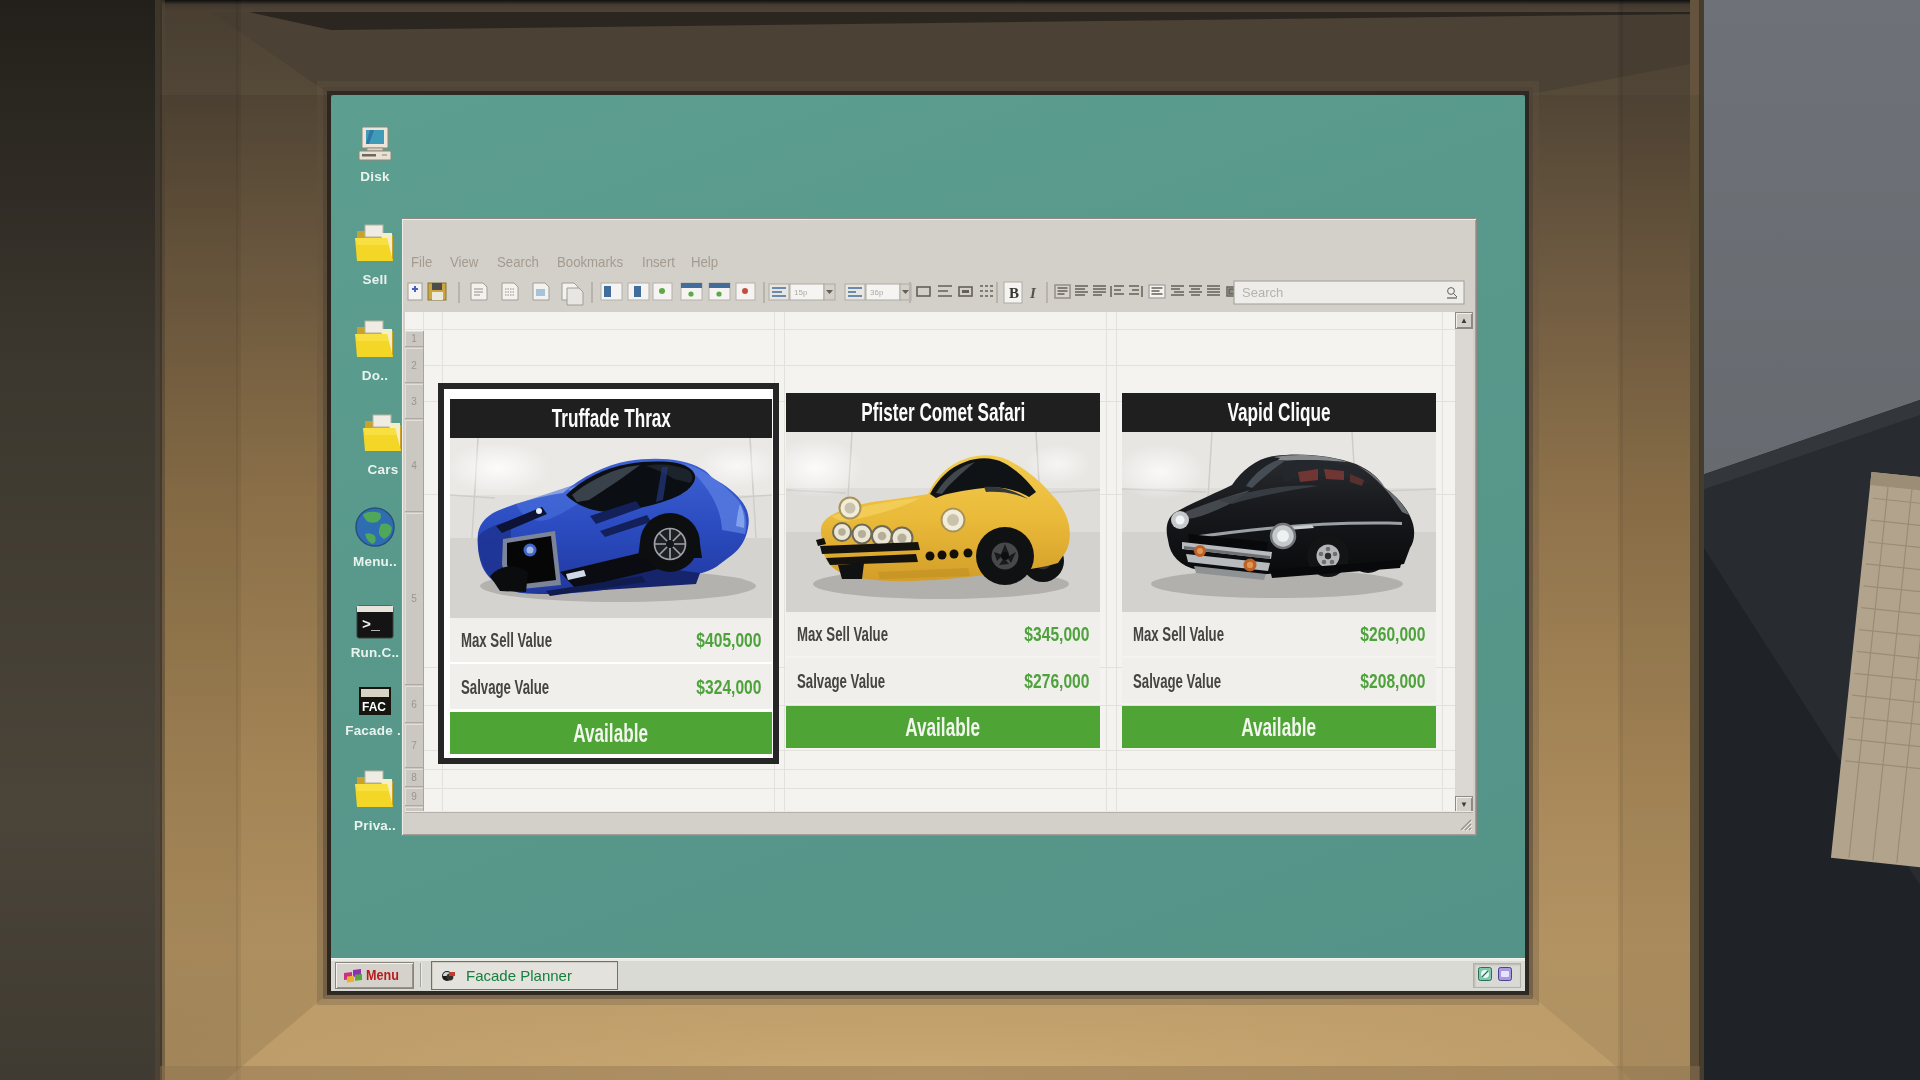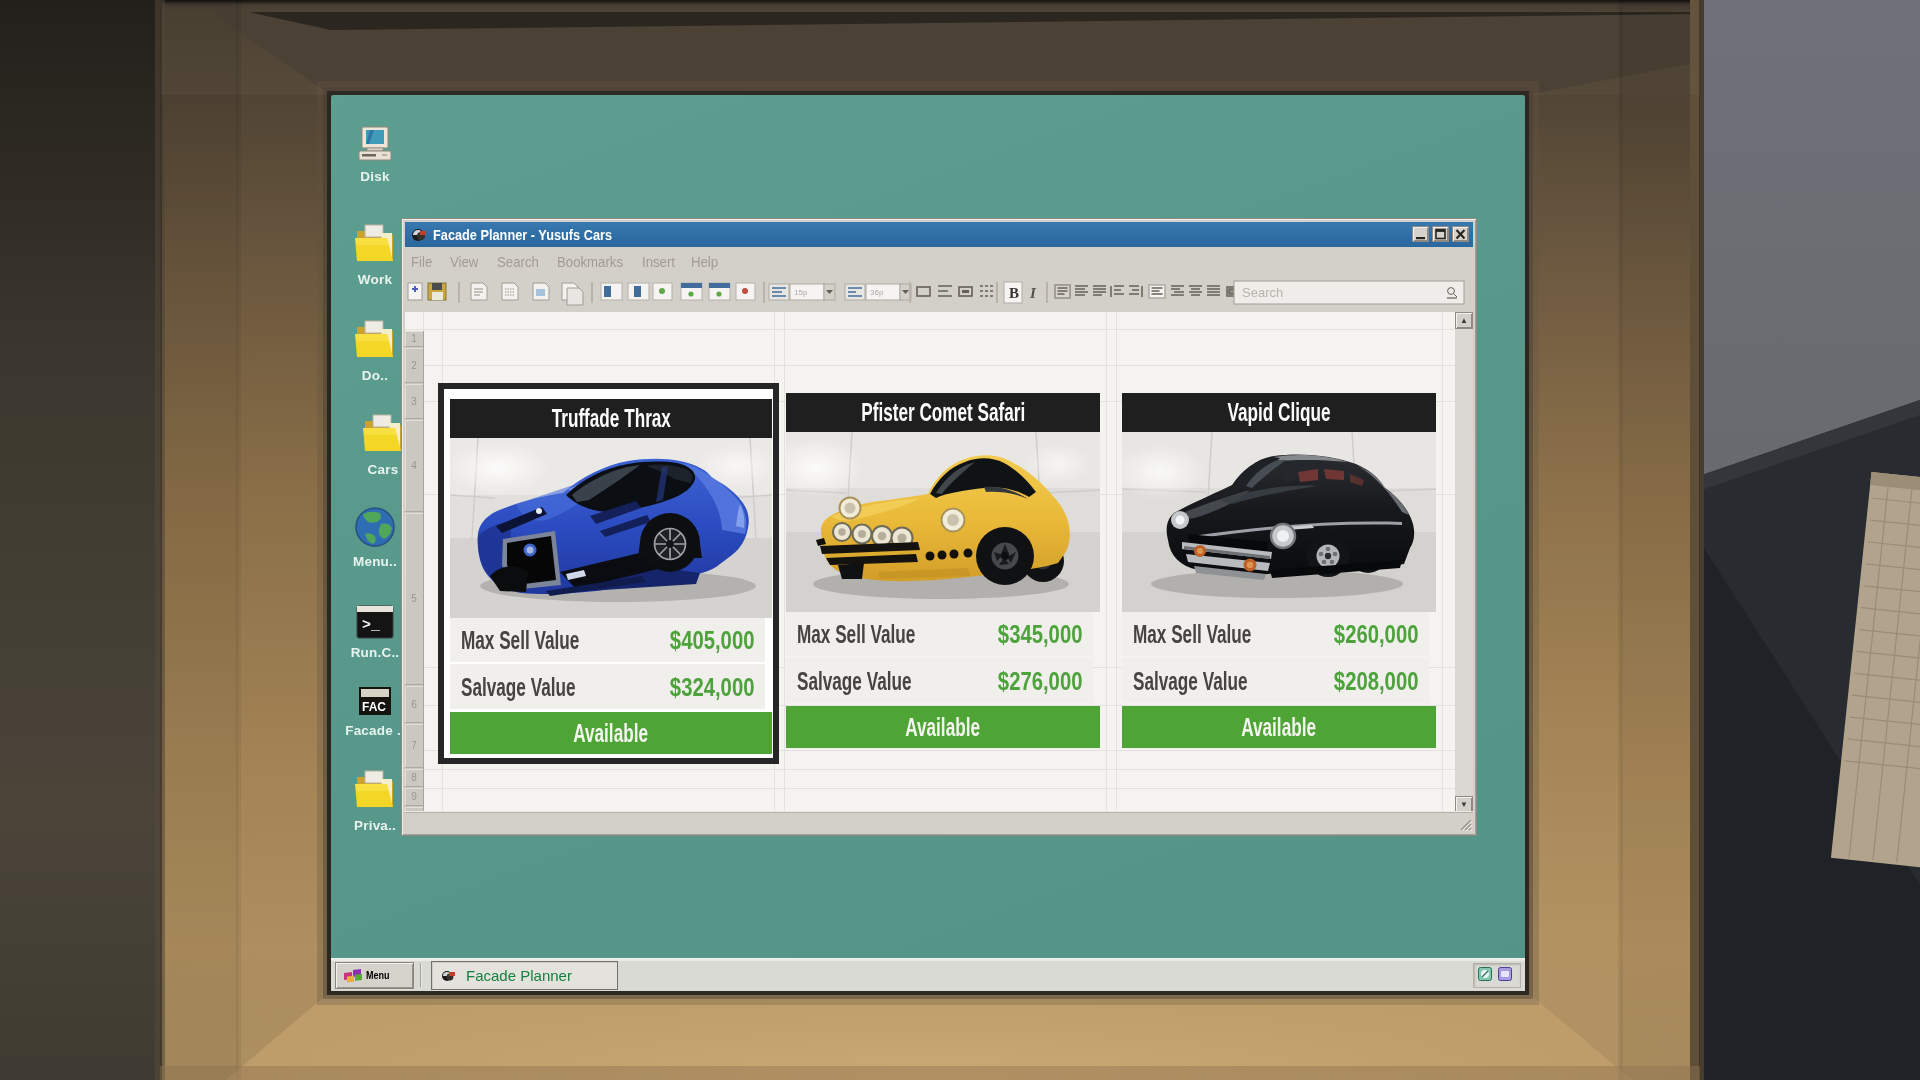--- a/index.html
+++ b/index.html
@@ -49,34 +49,34 @@
   .sbtn { position:absolute; left:0; width:18px; height:17px; background:#d3d0ca;
     border:1px solid #8f8b84; box-shadow: inset 1px 1px 0 #f2f0ed, inset -1px -1px 0 #8d8982;
     text-align:center; font-size:8px; color:#3a3a3a; line-height:16px;}
   #statusbar { position:absolute; left:3px; bottom:3px; right:3px; height:21px;
     background:#d3d0ca; border-top:1px solid #eceae6; box-shadow:inset 0 1px 0 #b4b0a9; }
   
   .card { position:absolute; width:314px; }
   .chead { position:absolute; left:0; right:0; top:0; height:54px; background:#1f1f1f;
     color:#fcfcfc; text-align:center; font-size:26px; font-weight:bold; line-height:39px; }
   .cimg  { position:absolute; left:0; right:0; top:39px; height:180px; overflow:hidden; }
-  .crow  { position:absolute; left:0; right:7px; background:#f0efec; color:#474340;
-    font-size:26px; font-weight:bold; }
+  .crow  { position:absolute; left:0; right:0; background:#f0efec; color:#474340;
+    font-size:20px; font-weight:bold; }
   .crow .k { position:absolute; left:11px; top:50%; transform:translateY(-50%) scaleX(0.66); transform-origin:left center; }
   .crow .v { position:absolute; right:11px; top:50%; color:#4ea23c;
     transform:translateY(-50%) scaleX(0.78); transform-origin:right center; }
   .cavail { position:absolute; left:0; right:0; background:#4ea434; color:#f2f6ef;
     text-align:center; font-size:26px; font-weight:bold; }
   #selbox { position:absolute; border:6px solid #262626; background:#fff; }
   
   #taskbar { position:absolute; left:0; right:0; bottom:0; height:33px;
     background:#d8dad3; border-top:1px solid #f2f3ef; box-shadow: inset 0 2px 0 #e9ebe5; }
   #menubtn { position:absolute; left:4px; top:3px; width:79px; height:27px;
     background:#d5d2cc; border:1px solid #89857e; box-shadow: inset 1px 1px 0 #f4f2ef, inset -1px -1px 0 #97938c;
-    font-size:10px; font-weight:bold; color:#000000; line-height:25px; }
+    font-size:14px; font-weight:bold; color:#b91c1c; line-height:25px; }
   #taskbtn { position:absolute; left:100px; top:2px; width:187px; height:29px;
     background:#e4e2dd; border:1px solid #73706a; box-shadow: inset 1px 1px 0 #cfccc6;
     font-size:15px; color:#15803d; line-height:27px; }
   #tray { position:absolute; right:4px; top:4px; width:48px; height:25px;
     border:1px solid #b5b1aa; box-shadow: inset 1px 1px 2px #b9b5ae; }
   
   #hud { position:absolute; left:1447px; top:1027px; width:456px; height:35px;
     background:rgba(10,9,8,0.87); color:#f5f5f5; font-size:21px; }
   .key { position:absolute; top:3.5px; height:28px; min-width:28px; background:#f7f7f7;
     border-radius:5px; color:#111; text-align:center; line-height:28px; font-size:19px; }
@@ -191,21 +191,21 @@
       <div class="lbl">Disk</div>
     </div>
     <div class="dicon" style="left:-4px; top:126px;">
       <svg width="48" height="45" viewBox="0 0 48 45">
         <path d="M6 10 L18 10 L21 14 L42 14 L42 40 L6 40 Z" fill="#caa22a"></path>
         <rect x="14" y="4" width="18" height="12" fill="#efece4" stroke="#b9b1a0" stroke-width="1"></rect>
         <path d="M30 12 L41 12 L41 40 L34 40 Z" fill="#f5efc9"></path>
         <path d="M4 17 L36 17 L42 40 L6 40 Z" fill="#f3d626"></path>
         <path d="M4 17 L36 17 L38 24 L6 24 Z" fill="#f8e34a" opacity="0.75"></path>
       </svg>
-      <div class="lbl">Work</div>
+      <div class="lbl">Sell</div>
     </div>
     <div class="dicon" style="left:-4px; top:222px;">
       <svg width="48" height="45" viewBox="0 0 48 45">
         <path d="M6 10 L18 10 L21 14 L42 14 L42 40 L6 40 Z" fill="#caa22a"></path>
         <rect x="14" y="4" width="18" height="12" fill="#efece4" stroke="#b9b1a0" stroke-width="1"></rect>
         <path d="M30 12 L41 12 L41 40 L34 40 Z" fill="#f5efc9"></path>
         <path d="M4 17 L36 17 L42 40 L6 40 Z" fill="#f3d626"></path>
         <path d="M4 17 L36 17 L38 24 L6 24 Z" fill="#f8e34a" opacity="0.75"></path>
       </svg>
       <div class="lbl">Do..</div>
@@ -251,39 +251,20 @@
         <path d="M6 10 L18 10 L21 14 L42 14 L42 40 L6 40 Z" fill="#caa22a"></path>
         <rect x="14" y="4" width="18" height="12" fill="#efece4" stroke="#b9b1a0" stroke-width="1"></rect>
         <path d="M30 12 L41 12 L41 40 L34 40 Z" fill="#f5efc9"></path>
         <path d="M4 17 L36 17 L42 40 L6 40 Z" fill="#f3d626"></path>
         <path d="M4 17 L36 17 L38 24 L6 24 Z" fill="#f8e34a" opacity="0.75"></path>
       </svg>
       <div class="lbl">Priva..</div>
     </div>
 
     <div id="win">
-      <div id="titlebar">
-        <svg class="ticon" viewBox="0 0 16 15">
-          <circle cx="7" cy="8" r="6" fill="#1b1b1b"></circle>
-          <path d="M2 8 A5 5 0 0 1 12 8" fill="#cfd5da"></path>
-          <circle cx="10" cy="9" r="4" fill="#37302b"></circle>
-          <rect x="9" y="4" width="6" height="4" fill="#c33d2e"></rect>
-        </svg>
-        <span class="ttext" style="transform:scaleX(0.85);transform-origin:left center;display:inline-block;">Facade Planner - Yusufs Cars</span>
-        <div class="wbtn" style="right:44px;"><svg width="15" height="14" viewBox="0 0 15 14">
-              <rect x="3" y="10" width="9" height="2.2" fill="#26261f"></rect>
-            </svg></div>
-        <div class="wbtn" style="right:24px;"><svg width="15" height="14" viewBox="0 0 15 14">
-              <rect x="3" y="2.5" width="9" height="9" fill="none" stroke="#26261f" stroke-width="1.6"></rect>
-              <rect x="3" y="2.5" width="9" height="2.4" fill="#26261f"></rect>
-            </svg></div>
-        <div class="wbtn" style="right:4px;"><svg width="15" height="14" viewBox="0 0 15 14">
-              <path d="M3.5 3 L11.5 11.5 M11.5 3 L3.5 11.5" stroke="#26261f" stroke-width="2.1"></path>
-            </svg></div>
-      </div>
       <div id="menubar">
         <span style="position:absolute;left:6px;transform:scaleX(0.88);transform-origin:left center;">File</span>
         <span style="position:absolute;left:45px;transform:scaleX(0.88);transform-origin:left center;">View</span>
         <span style="position:absolute;left:92px;transform:scaleX(0.88);transform-origin:left center;">Search</span>
         <span style="position:absolute;left:152px;transform:scaleX(0.88);transform-origin:left center;">Bookmarks</span>
         <span style="position:absolute;left:237px;transform:scaleX(0.88);transform-origin:left center;">Insert</span>
         <span style="position:absolute;left:286px;transform:scaleX(0.88);transform-origin:left center;">Help</span>
       </div>
       <div id="toolbar">
         <svg width="1070" height="35" viewBox="0 0 1070 35" style="opacity:0.88">

